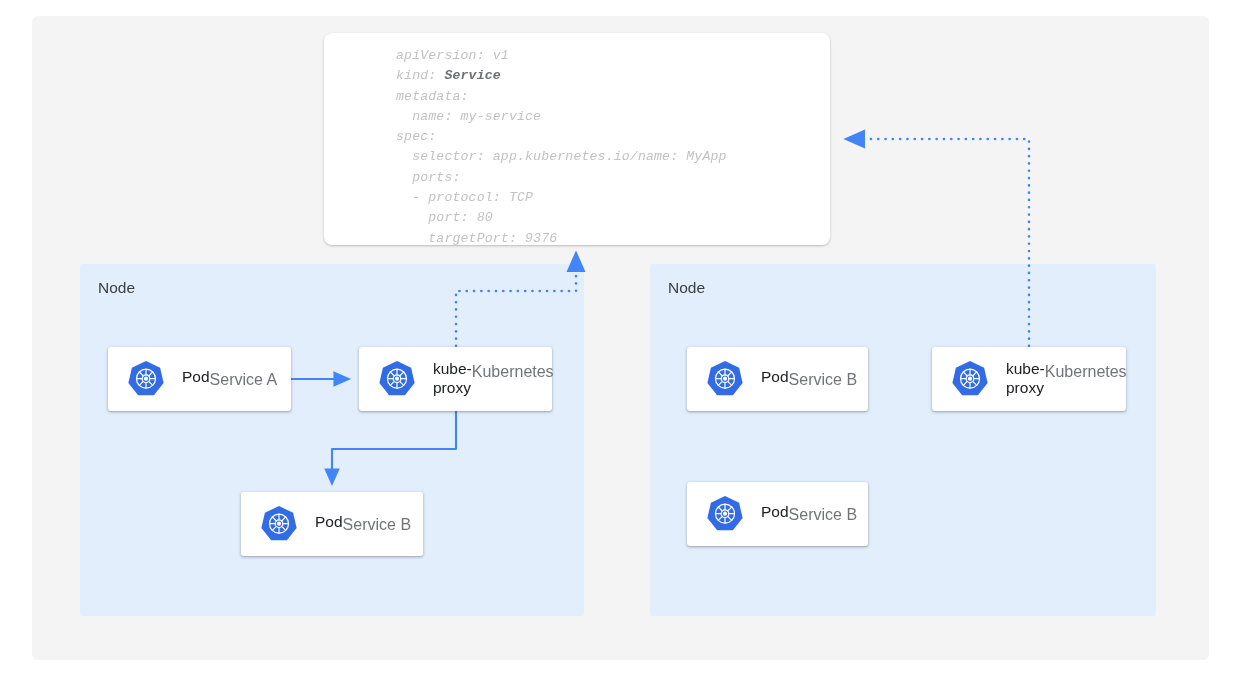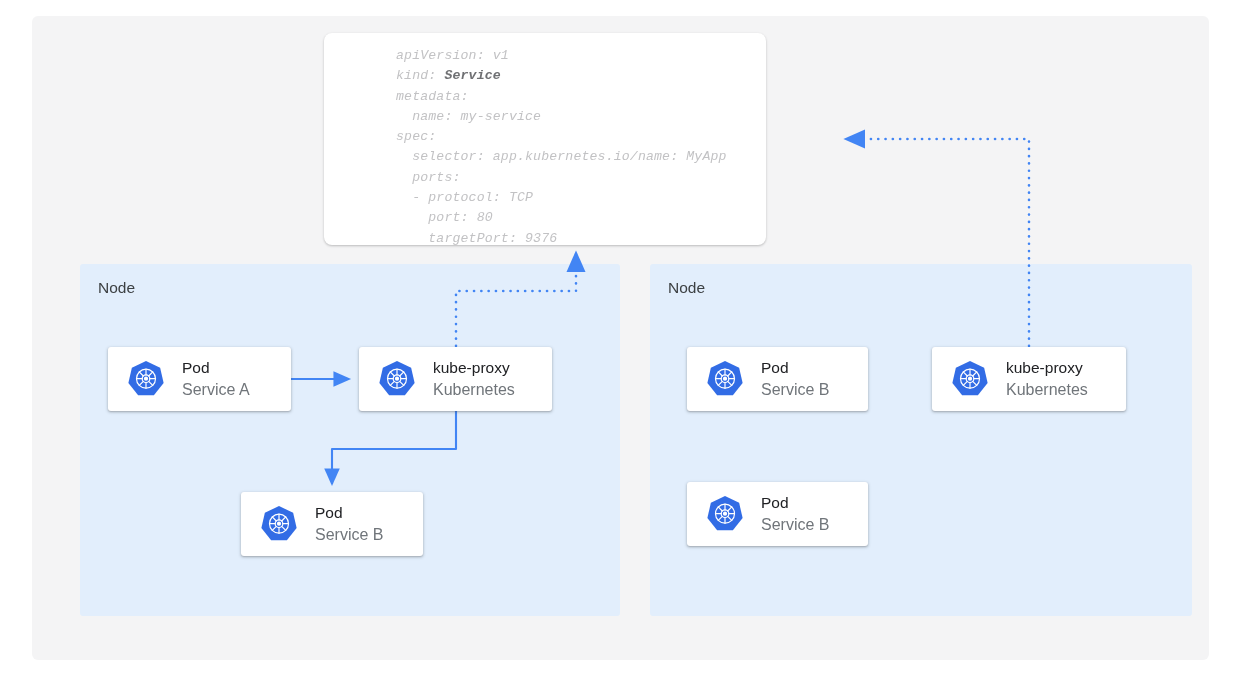--- a/index.html
+++ b/index.html
@@ -36,21 +36,21 @@
     width: 1233px;
     height: 683px;
     pointer-events: none;
   }
 
   
   #yaml-card {
     position: absolute;
     left: 324px;
     top: 33px;
-    width: 442px;
+    width: 506px;
     height: 212px;
     background: #ffffff;
     border-radius: 8px;
     box-shadow: 0 1px 3px rgba(0,0,0,0.14), 0 1px 2px rgba(0,0,0,0.10);
   }
   #yaml-code {
     position: absolute;
     left: 72px;
     top: 13px;
     margin: 0;
@@ -65,21 +65,20 @@
   #yaml-code b {
     color: #6f7073;
     font-weight: 700;
   }
 
   
   .node-panel {
     position: absolute;
     background: #e2eefc;
     border-radius: 3px;
-    padding-left: 36px;
   }
   .node-label {
     position: absolute;
     left: 18px;
     top: 16px;
     font-size: 15.5px;
     color: #3c4043;
     line-height: 1;
   }
 
@@ -96,21 +95,21 @@
   .box-icon {
     flex: 0 0 auto;
     width: 40px;
     height: 40px;
     margin-left: 18px;
     margin-right: 16px;
     display: block;
   }
   .box-text {
     display: flex;
-    flex-direction: column;
+    flex-direction: row;
     justify-content: center;
     line-height: 1.22;
   }
   .box-title {
     font-size: 15.5px;
     color: #202124;
   }
   .box-sub {
     font-size: 16px;
     color: #70757a;

